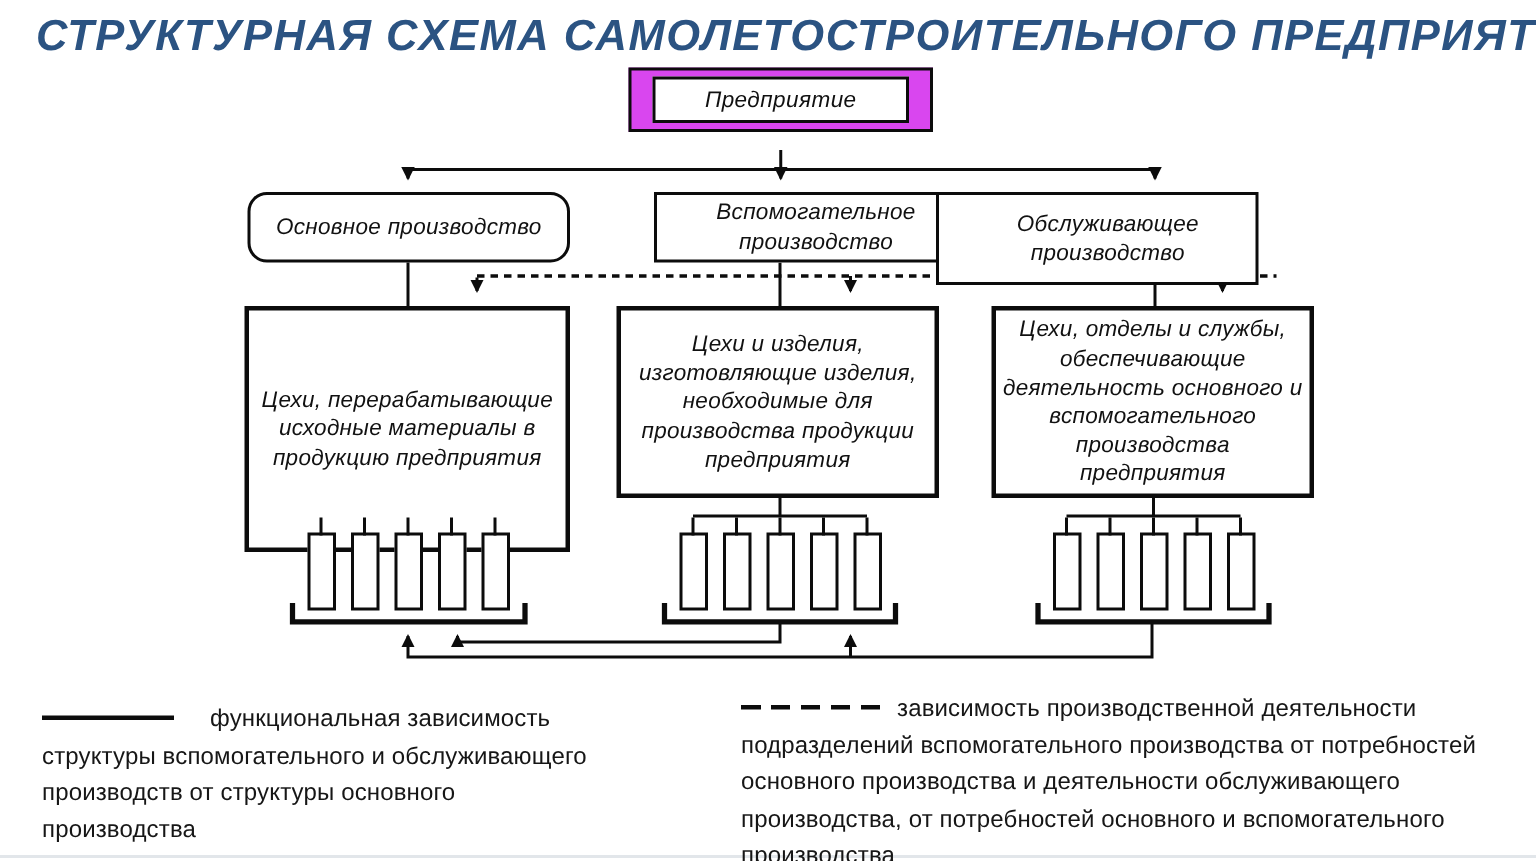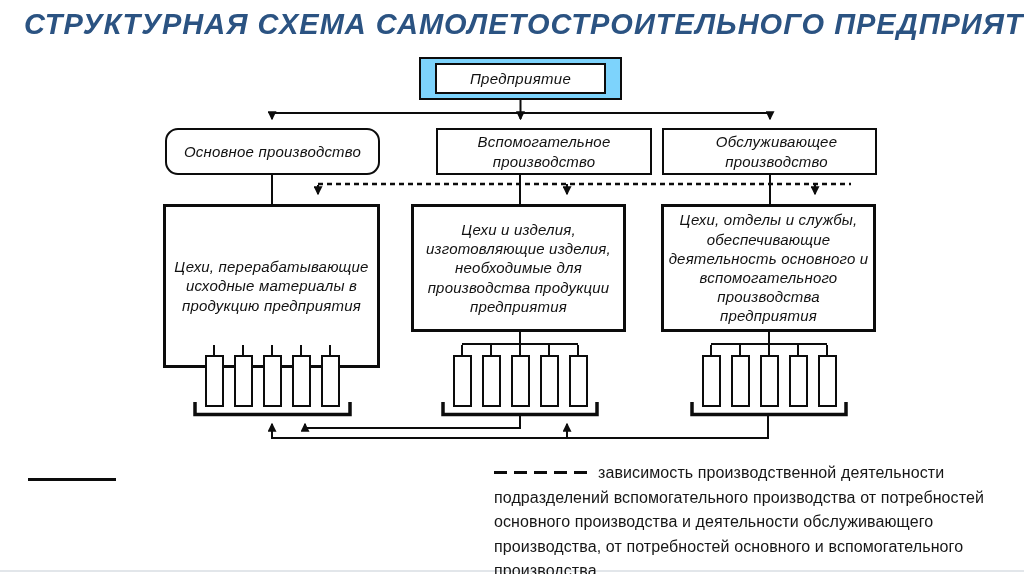--- a/index.html
+++ b/index.html
@@ -26,23 +26,23 @@
   .arrowhead{fill:var(--line-color);}
   .box{
     position:absolute;box-sizing:border-box;background:#fff;z-index:2;
     border:2px solid var(--line-color);
     display:flex;align-items:center;justify-content:center;text-align:center;
     font-style:italic;font-size:15px;line-height:1.27;letter-spacing:.2px;
     padding:4px 6px;
   }
   .box-desc{border-width:3px;font-size:15px;line-height:1.28;padding:6px 4px;}
   .box-enterprise-outer{
-    position:absolute;box-sizing:border-box;background:#7dd3fc;z-index:2;
+    position:absolute;box-sizing:border-box;background:#d946ef;z-index:2;
     border:2px solid var(--line-color);
-    left:419px;top:57px;width:203px;height:43px;
+    left:419px;top:45px;width:203px;height:43px;
   }
   .box-enterprise-inner{
     position:absolute;box-sizing:border-box;background:#fff;
     left:14px;right:14px;top:4px;bottom:4px;border:2.5px solid var(--line-color);
     display:flex;align-items:center;justify-content:center;
     font-style:italic;font-size:15px;letter-spacing:.3px;
   }
   .unit{
     position:absolute;top:355px;width:19px;height:52px;box-sizing:border-box;
     border:2px solid var(--line-color);background:#fff;z-index:2;
@@ -114,21 +114,21 @@
     <path class="wire" d="M768,415 V438 H272 V424" marker-end="url(#arr)"></path>
     <path class="wire" d="M567,438 V424" marker-end="url(#arr)"></path>
   </svg>
 
   <div class="box-enterprise-outer">
     <div class="box-enterprise-inner">Предприятие</div>
   </div>
 
   <div class="box" style="left:165px;top:128px;width:215px;height:47px;border-radius:13px;">Основное производство</div>
   <div class="box" style="left:436px;top:128px;width:216px;height:47px;">Вспомогательное производство</div>
-  <div class="box" style="left:662px;top:128px;width:215px;height:47px;padding-left:20px;">Обслуживающее производство</div>
+  <div class="box" style="left:624px;top:128px;width:215px;height:62px;padding-left:20px;">Обслуживающее производство</div>
 
   <div class="box box-desc" style="left:163px;top:204px;width:217px;height:164px;font-style:italic;">Цехи, перерабатывающие исходные материалы в продукцию предприятия</div>
   <div class="box box-desc" style="left:411px;top:204px;width:215px;height:128px;">Цехи и изделия, изготовляющие изделия, необходимые для производства продукции предприятия</div>
   <div class="box box-desc" style="left:661px;top:204px;width:215px;height:128px;text-align:center;">Цехи, отделы и службы, обеспечивающие деятельность основного и вспомогательного производства предприятия</div>
 
   <div>
       <div class="unit" style="left: 204.5px;"></div>
       <div class="unit" style="left: 233.5px;"></div>
       <div class="unit" style="left: 262.5px;"></div>
       <div class="unit" style="left: 291.5px;"></div>
@@ -139,20 +139,20 @@
       <div class="unit" style="left: 539.5px;"></div>
       <div class="unit" style="left: 568.5px;"></div>
       <div class="unit" style="left: 701.5px;"></div>
       <div class="unit" style="left: 730.5px;"></div>
       <div class="unit" style="left: 759.5px;"></div>
       <div class="unit" style="left: 788.5px;"></div>
       <div class="unit" style="left: 817.5px;"></div>
     </div>
 
   <div class="legend legend-left">
-    <span class="swatch-solid"></span>
+    <span class="swatch-solid"></span><span>функциональная зависимость структуры вспомогательного и обслуживающего производств от структуры основного производства</span>
   </div>
   <div class="legend legend-right">
     <span class="swatch-dashed"></span><span>зависимость производственной деятельности подразделений вспомогательного производства от потребностей основного производства и деятельности обслуживающего производства, от потребностей основного и вспомогательного производства</span>
   </div>
 
   <div class="bottom-rule"></div>
 </div>
 
 </body></html>

